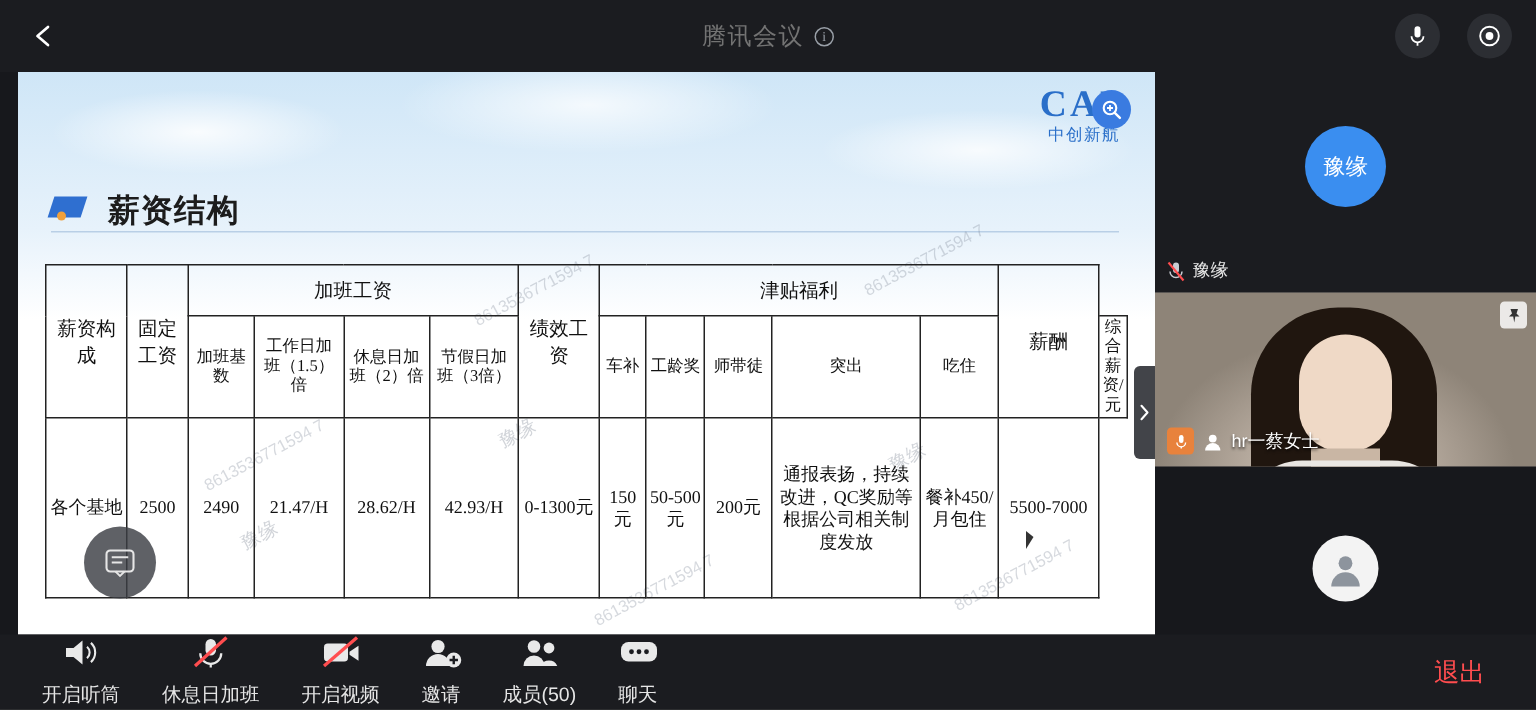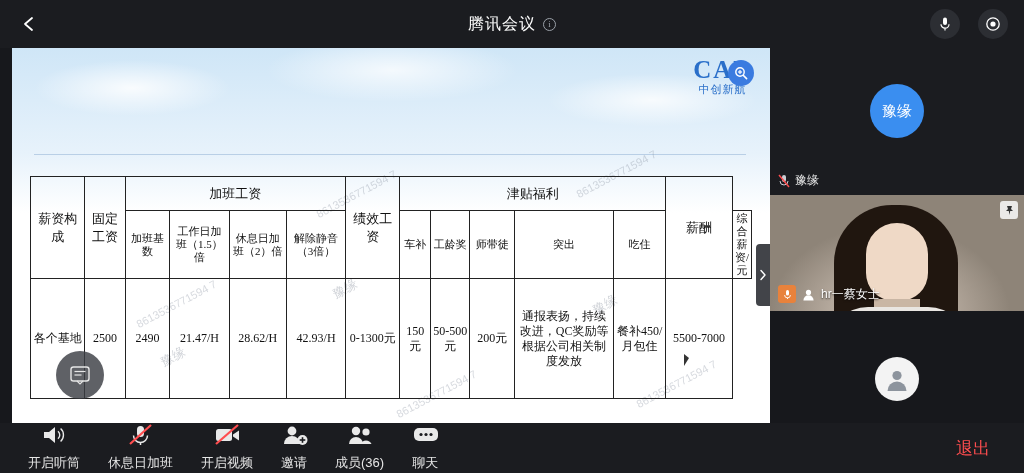--- a/index.html
+++ b/index.html
@@ -28,21 +28,21 @@
     cursor: pointer;
   }
   .back-btn svg { display: block; }
   .top-title {
     position: absolute; left: 0; right: 0; top: 0; height: 48px;
     display: flex; align-items: center; justify-content: center;
     gap: 7px;
     pointer-events: none;
   }
   .top-title .t {
-    color: #ffffff; font-size: 16px; letter-spacing: 1px;
+    color: #737373; font-size: 16px; letter-spacing: 1px;
   }
   .info-icon {
     width: 13px; height: 13px; border-radius: 50%;
     border: 1px solid #9aa0a8; color: #9aa0a8;
     font-size: 9px; line-height: 11px; text-align: center;
     font-family: "Liberation Serif", serif;
   }
   .top-right {
     position: absolute; right: 16px; top: 0; height: 48px;
     display: flex; align-items: center; gap: 18px;
@@ -292,20 +292,27 @@
 
   <div class="share">
     <div class="slide">
       <div class="slide-clouds"></div>
 
       <div class="brand">
         <div class="b1">CAL</div>
         <div class="b2">中创新航</div>
       </div>
 
+      <div class="slide-title">
+        <div style="position:relative;width:28px;height:18px;">
+          <div class="title-mark"></div>
+          <div class="title-dot"></div>
+        </div>
+        <span class="st">薪资结构</span>
+      </div>
       <div class="title-rule"></div>
 
       <div class="wm" style="left:300px; top:140px;">8613536771594 7</div>
       <div class="wm" style="left:560px; top:120px;">8613536771594 7</div>
       <div class="wm" style="left:120px; top:250px;">8613536771594 7</div>
       <div class="wm" style="left:380px; top:340px;">8613536771594 7</div>
       <div class="wm" style="left:620px; top:330px;">8613536771594 7</div>
       <div class="wm wm2" style="left:320px; top:232px;">豫缘</div>
       <div class="wm wm2" style="left:580px; top:248px;">豫缘</div>
       <div class="wm wm2" style="left:148px; top:300px;">豫缘</div>
@@ -318,21 +325,21 @@
             <td rowspan="2" style="width:42px">固定工资</td>
             <td colspan="4" style="width:230px">加班工资</td>
             <td rowspan="2" style="width:58px">绩效工资</td>
             <td colspan="5" style="width:260px">津贴福利</td>
             <td rowspan="2" style="width:72px">薪酬</td>
           </tr>
           <tr class="h2row">
             <td style="width:46px">加班基数</td>
             <td style="width:60px">工作日加班（1.5）倍</td>
             <td style="width:58px">休息日加班（2）倍</td>
-            <td style="width:60px">解除静音（3倍）</td>
+            <td style="width:60px">节假日加班（3倍）</td>
             <td style="width:32px">车补</td>
             <td style="width:42px">工龄奖</td>
             <td style="width:48px">师带徒</td>
             <td style="width:110px">突出</td>
             <td style="width:56px">吃住</td>
             <td>综合薪资/元</td>
           </tr>
           <tr class="datarow">
             <td>各个基地</td>
             <td>2500</td>
@@ -484,21 +491,21 @@
 
     <div class="bitem">
       <span class="ico-wrap">
         <svg width="28" height="22" viewBox="0 0 28 22">
           <circle cx="9" cy="7" r="4.2" fill="#e9e9e9"></circle>
           <path d="M2 20a7 7 0 0 1 14 0z" fill="#e9e9e9"></path>
           <circle cx="19" cy="8" r="3.6" fill="#e9e9e9"></circle>
           <path d="M13.5 20a6 6 0 0 1 11 0z" fill="#e9e9e9"></path>
         </svg>
       </span>
-      <span class="lbl">成员(36)</span>
+      <span class="lbl">成员(50)</span>
     </div>
 
     <div class="bitem">
       <span class="ico-wrap">
         <svg width="28" height="22" viewBox="0 0 28 22">
           <rect x="2" y="4" width="24" height="13" rx="5" fill="#e9e9e9"></rect>
           <circle cx="9" cy="10.5" r="1.6" fill="#1b1c20"></circle>
           <circle cx="14" cy="10.5" r="1.6" fill="#1b1c20"></circle>
           <circle cx="19" cy="10.5" r="1.6" fill="#1b1c20"></circle>
         </svg>

